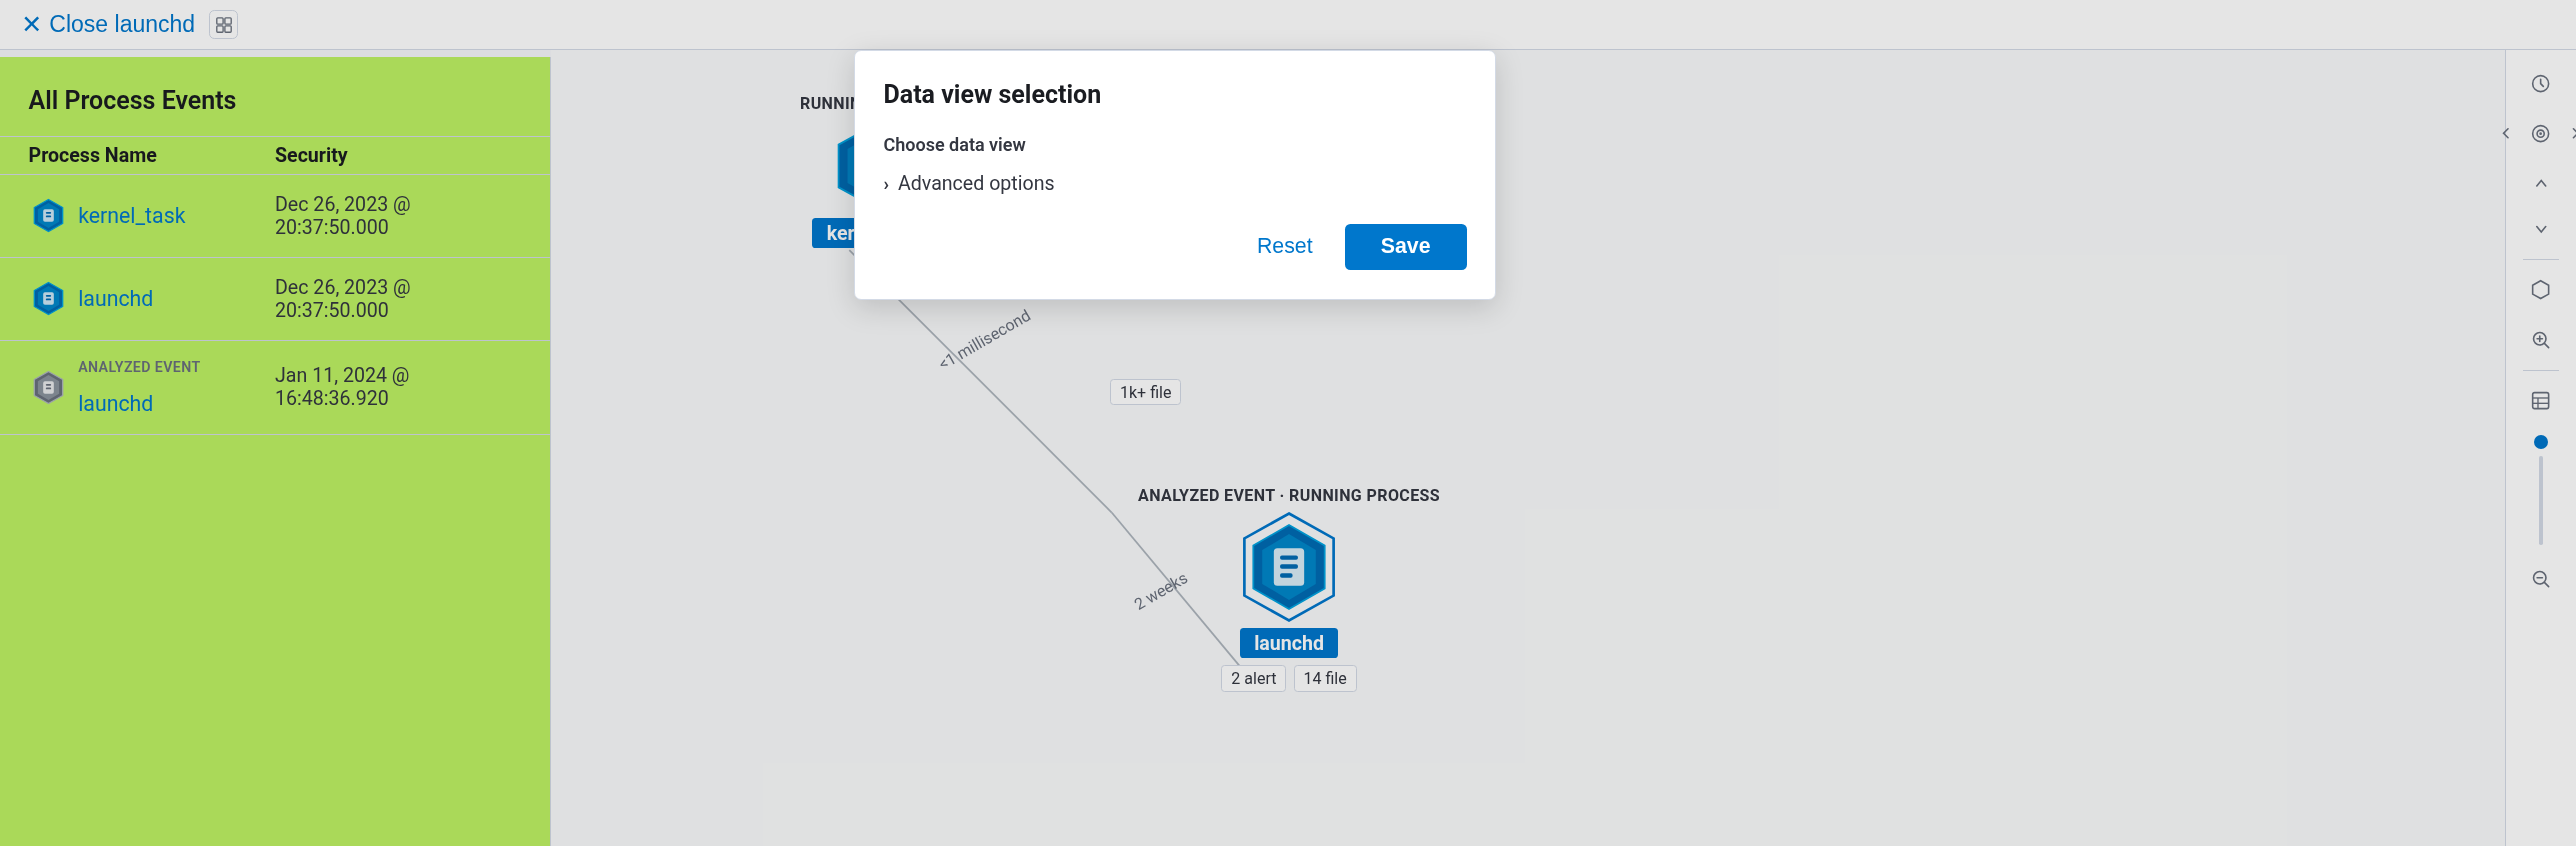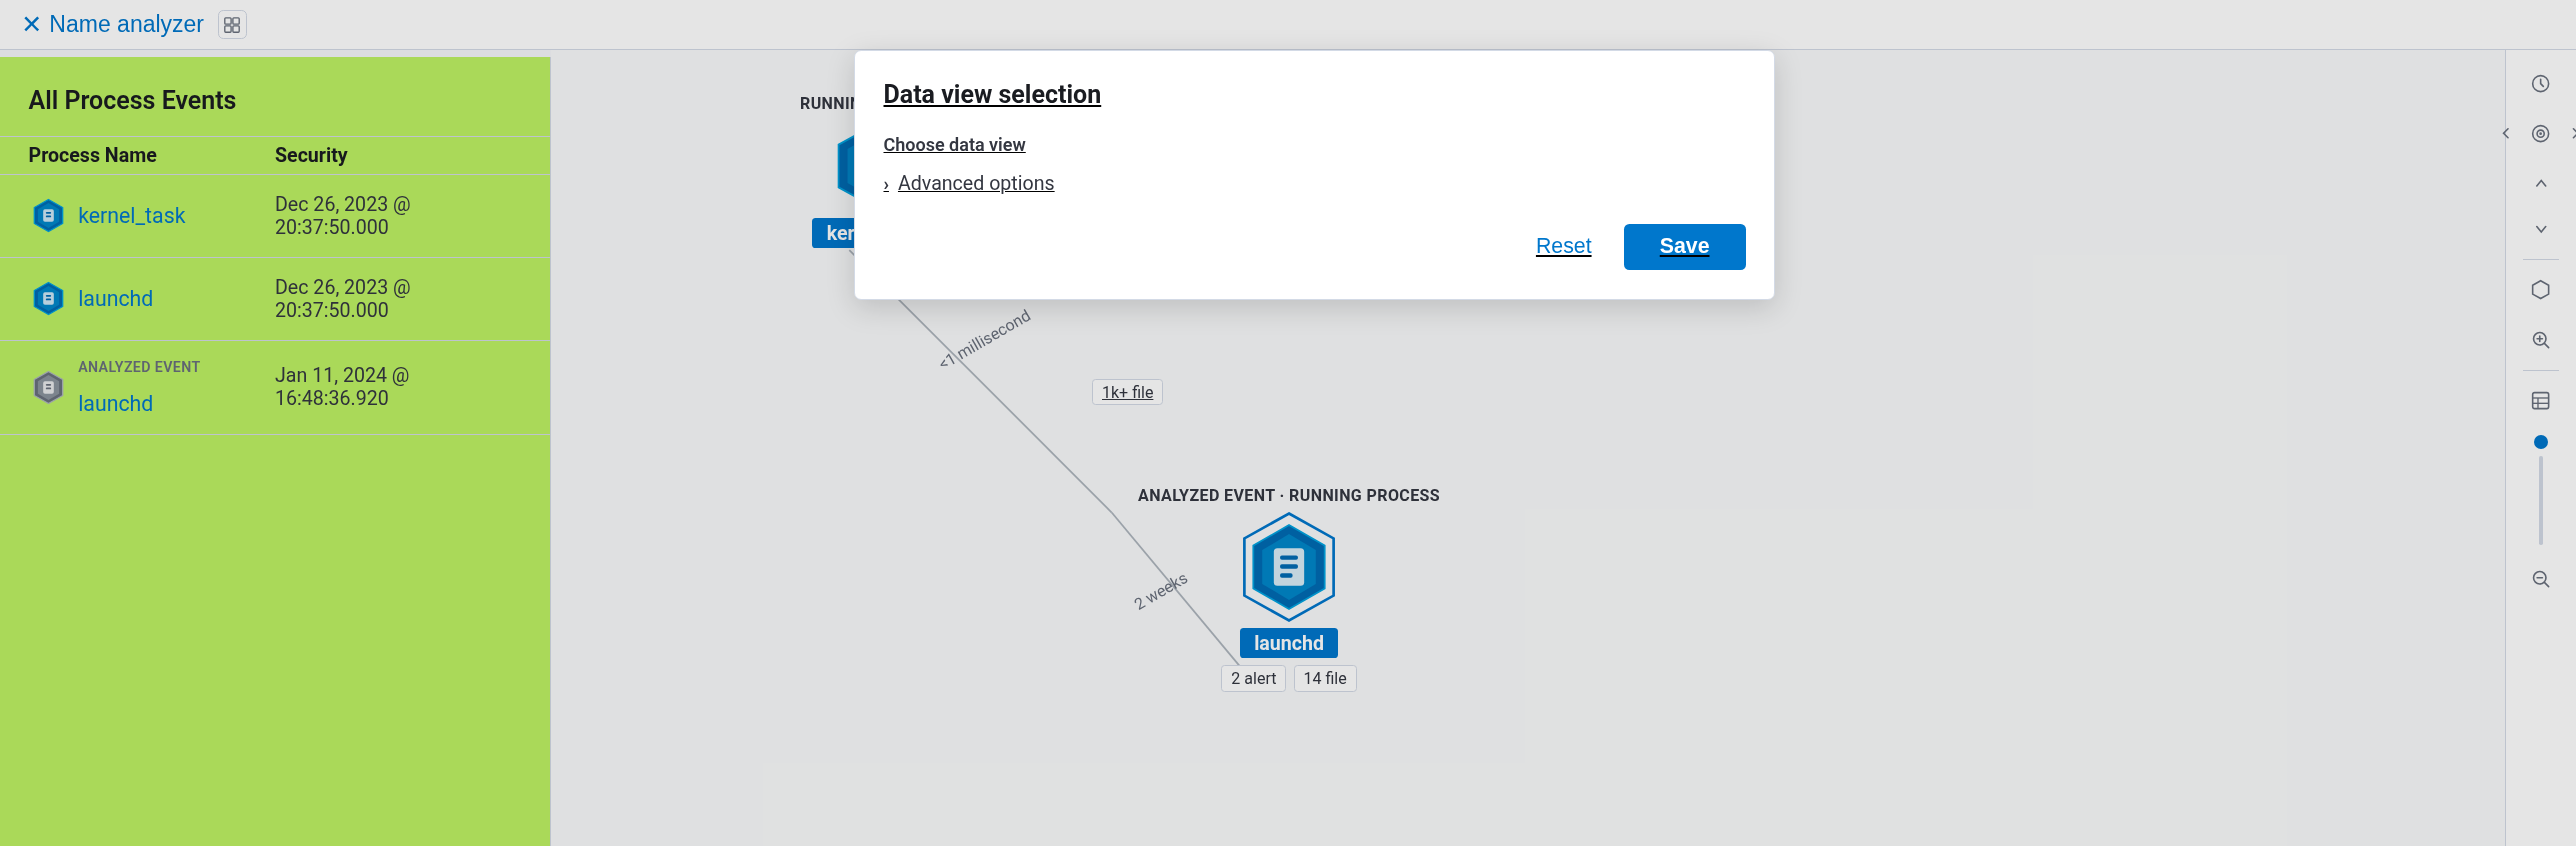--- a/index.html
+++ b/index.html
@@ -245,28 +245,27 @@
       bottom: 0;
       background: rgba(0,0,0,0.1);
       z-index: 100;
     }
 
     
     .modal {
       position: absolute;
       top: 50px;
       left: 854px;
-      width: 921px;
+      width: 642px;
       background: #fff;
       border: 0.9px solid #d3dae6;
       border-radius: 7.1px;
       box-shadow: 0 7.1px 28.5px rgba(0,0,0,0.15);
       padding: 28.5px;
       z-index: 200;
-      text-decoration: underline;
     }
 
     .modal-title {
       font-size: 25px;
       font-weight: 700;
       color: #1a1c21;
       margin-bottom: 25px;
     }
 
     .modal-section-label {
@@ -354,21 +353,21 @@
       width: 39px;
       height: 39px;
     }
   </style>
 </head>
 <body>
 
 <div class="top-bar">
   <button class="close-analyzer-btn">
     <span class="close-icon">✕</span>
-    <span>Name analyzer</span>
+    <span>Close launchd</span>
   </button>
   <div class="expand-icon">
     <svg width="18" height="18" viewBox="0 0 20 20" fill="none">
       <rect x="2" y="2" width="7" height="7" rx="1" stroke="#69707d" stroke-width="1.5" fill="none"></rect>
       <rect x="11" y="2" width="7" height="7" rx="1" stroke="#69707d" stroke-width="1.5" fill="none"></rect>
       <rect x="2" y="11" width="7" height="7" rx="1" stroke="#69707d" stroke-width="1.5" fill="none"></rect>
       <rect x="11" y="11" width="7" height="7" rx="1" stroke="#69707d" stroke-width="1.5" fill="none"></rect>
     </svg>
   </div>
 </div>
@@ -450,21 +449,21 @@
   <svg style="position:absolute;top:0;left:0;width:100%;height:100%;pointer-events:none;" viewBox="0 0 2196 896" width="1953" height="797">
 
     <line x1="335" y1="225" x2="630" y2="520" stroke="#adb5bd" stroke-width="2" stroke-dasharray="none"></line>
 
     <text x="440" y="360" font-size="18" fill="#69707d" transform="rotate(-30 440 360)">&lt;1 millisecond</text>
 
     <line x1="630" y1="520" x2="780" y2="700" stroke="#adb5bd" stroke-width="2"></line>
     <text x="660" y="630" font-size="18" fill="#69707d" transform="rotate(-30 660 630)">2 weeks</text>
   </svg>
 
-  <div class="badge-node" style="left: 541px; top: 329px; text-decoration: underline;">
+  <div class="badge-node" style="left: 559px; top: 329px;">
     <span>1k+ file</span>
   </div>
 
   <div class="node" style="left: 587px; top: 436px;">
     <span class="analyzed-running-label">ANALYZED EVENT · RUNNING PROCESS</span>
 
     <div style="position:relative;width:116px;height:116px;">
       <svg width="116" height="116" viewBox="0 0 130 130">
 
         <polygon points="65,5 115,33 115,97 65,125 15,97 15,33" fill="none" stroke="#0077cc" stroke-width="3"></polygon>

